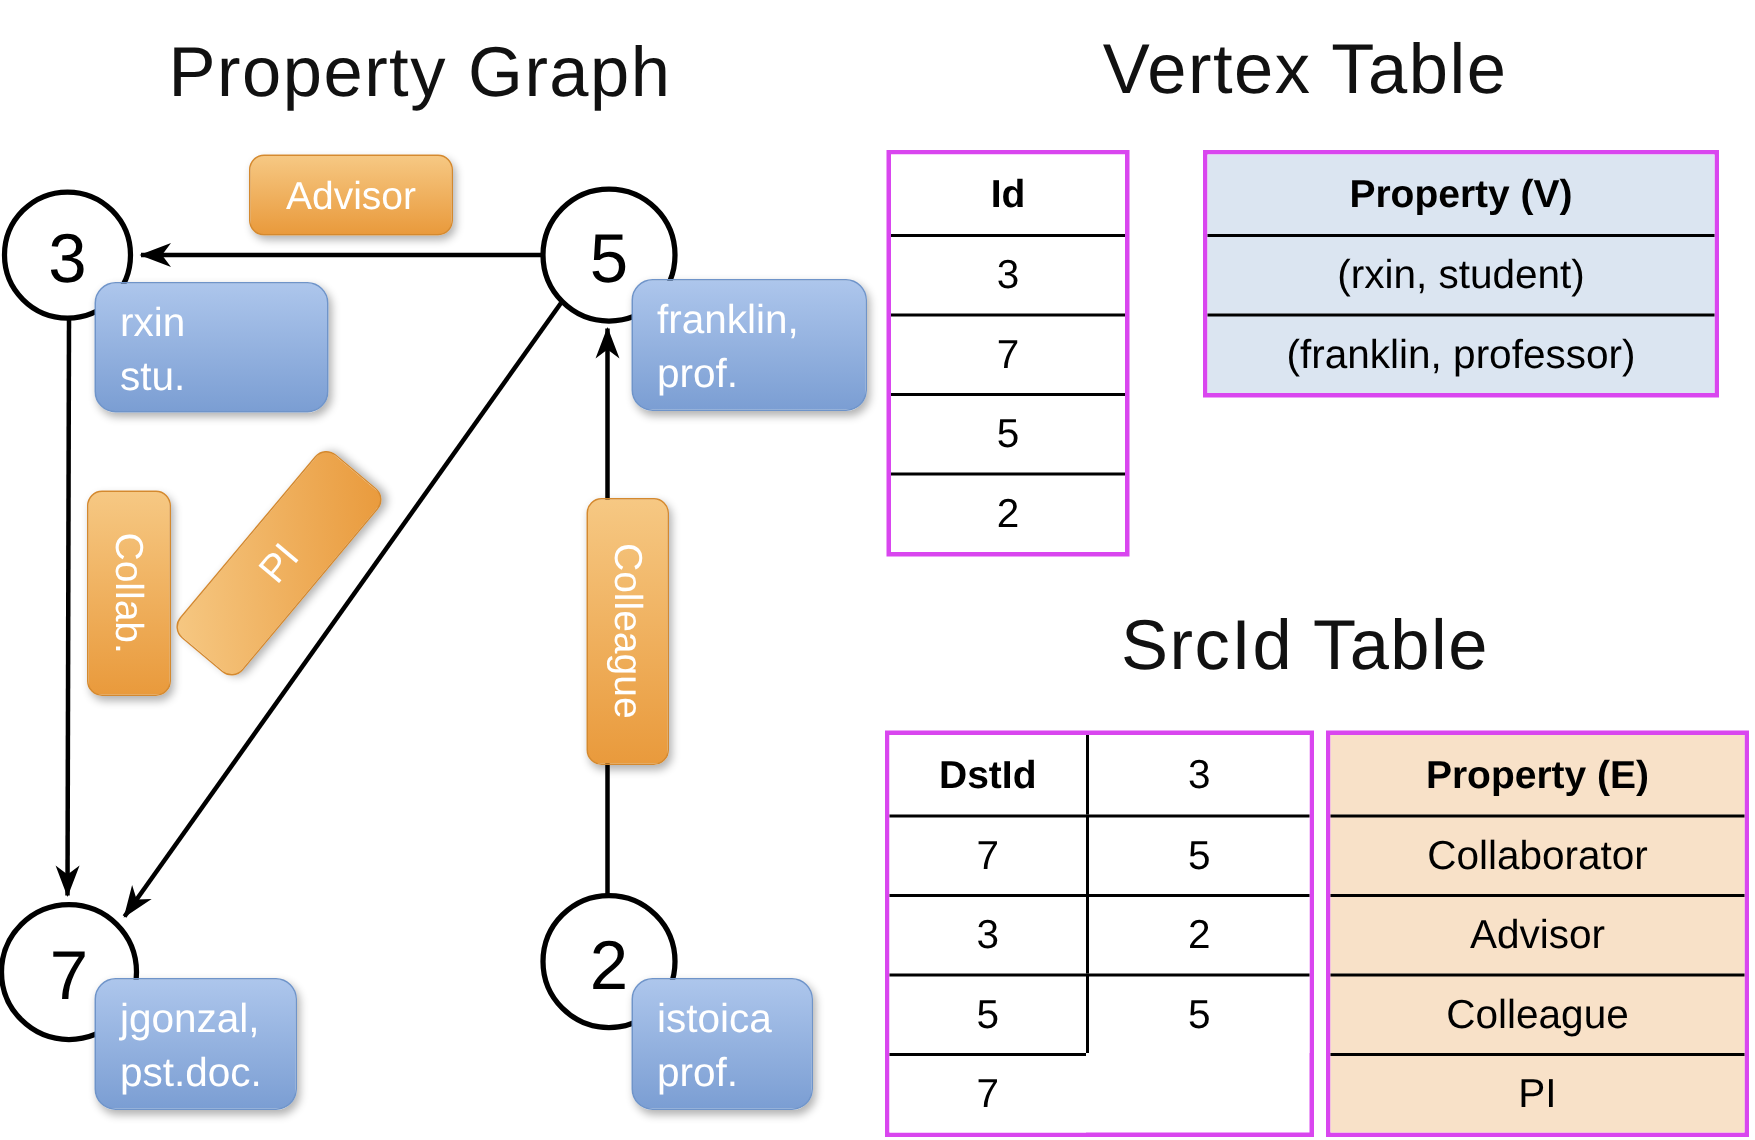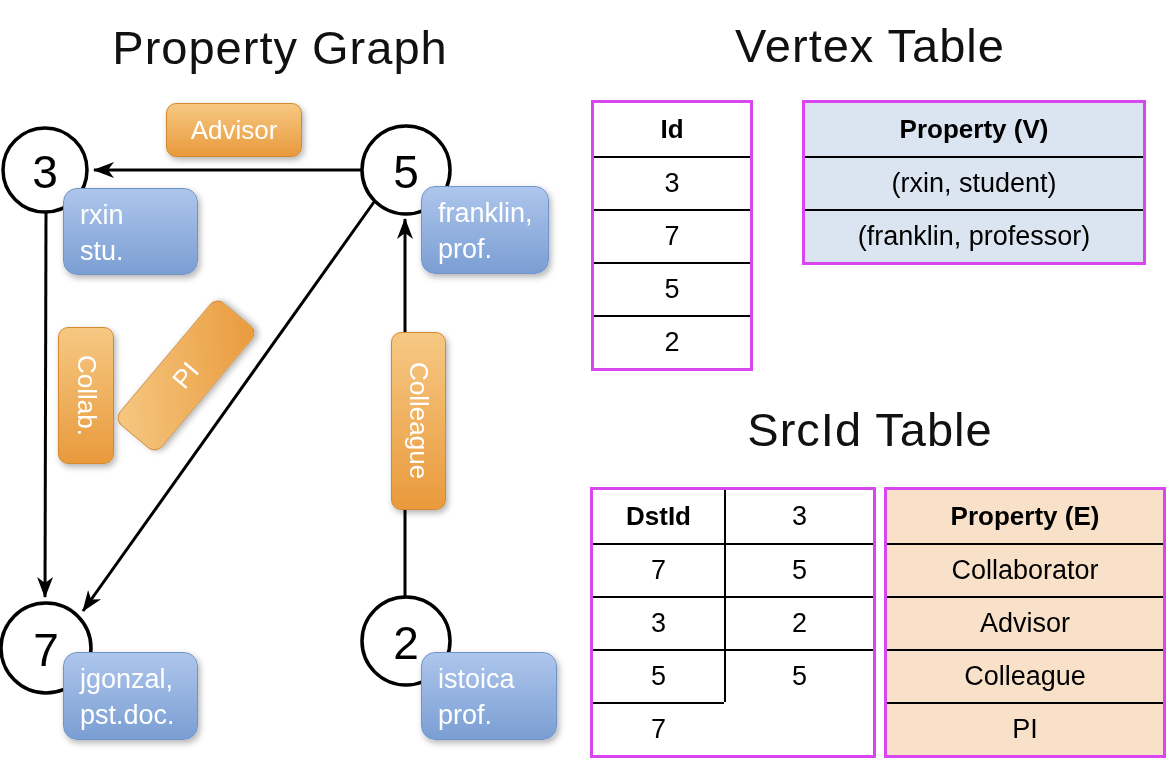--- a/index.html
+++ b/index.html
@@ -13,24 +13,24 @@
   #edge-title    { left:570px; top:402px; width:600px; }
 
   
   #graph-pane { position:absolute; left:0; top:0; width:570px; height:760px; }
   #graph-svg  { position:absolute; left:0; top:0; }
 
   .vprop { position:absolute; box-sizing:border-box; border-radius:14px;
            background:linear-gradient(to bottom,#adc6ec,#7b9ed3);
            border:1px solid #6f94c9; color:#fff; font-size:27px; line-height:1.32;
            padding:9px 8px 0 16px; box-shadow:2px 3px 6px rgba(0,0,0,.30); }
-  #prop-rxin     { left:63px;  top:188px; width:135px; height:87px; }
-  #prop-franklin { left:421px; top:186px; width:128px; height:88px; }
+  #prop-rxin     { left:63px;  top:188px; width:156px; height:87px; }
+  #prop-franklin { left:421px; top:186px; width:157px; height:88px; }
   #prop-jgonzal  { left:63px;  top:652px; width:135px; height:88px; }
-  #prop-istoica  { left:421px; top:652px; width:136px; height:88px; }
+  #prop-istoica  { left:421px; top:652px; width:121px; height:88px; }
 
   .elabel { position:absolute; box-sizing:border-box; border-radius:10px;
             background:linear-gradient(to bottom,#f6c883,#e99a3c);
             border:1px solid #d4892f; color:#fff; font-size:26px;
             display:flex; align-items:center; justify-content:center;
             box-shadow:2px 3px 6px rgba(0,0,0,.30); }
   #label-advisor   { left:166px; top:103px; width:136px; height:54px; }
   #label-collab    { left:58px;  top:327px; width:56px;  height:137px; writing-mode:vertical-rl; }
   #label-colleague { left:391px; top:332px; width:55px;  height:178px; writing-mode:vertical-rl; }
   #label-pi        { left:106px; top:348px; width:160px; height:55px; transform:rotate(-50deg);

